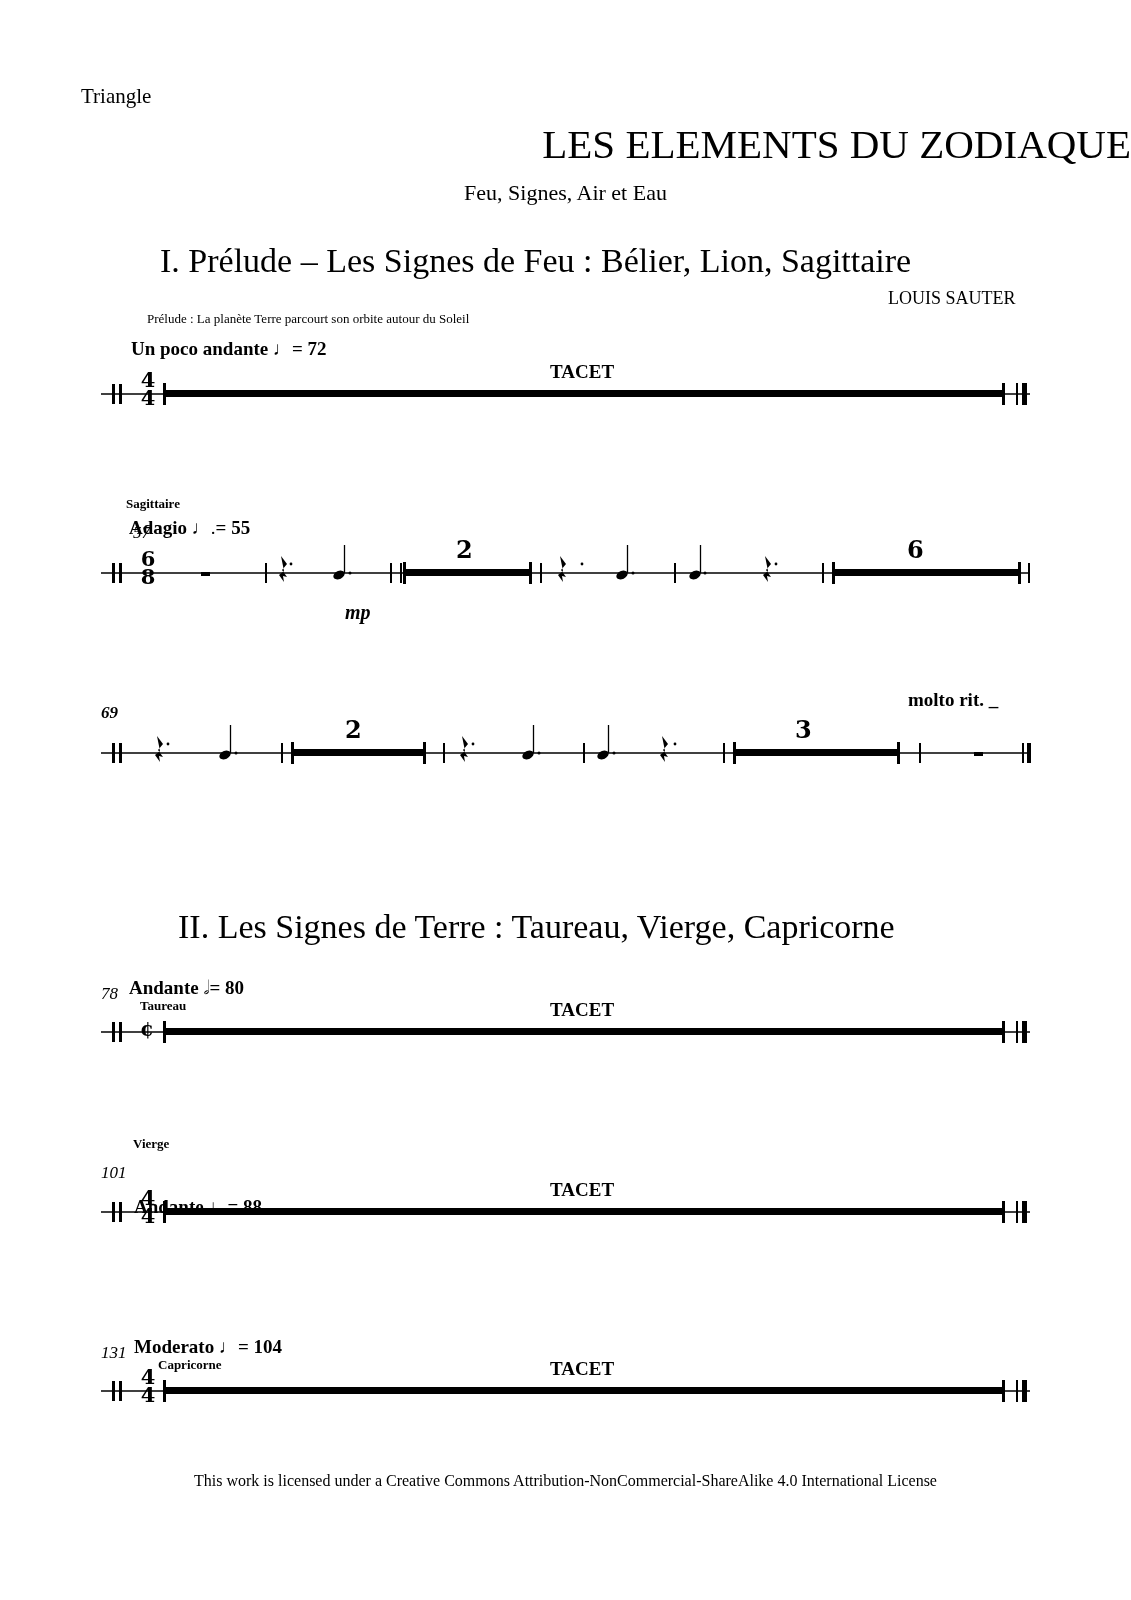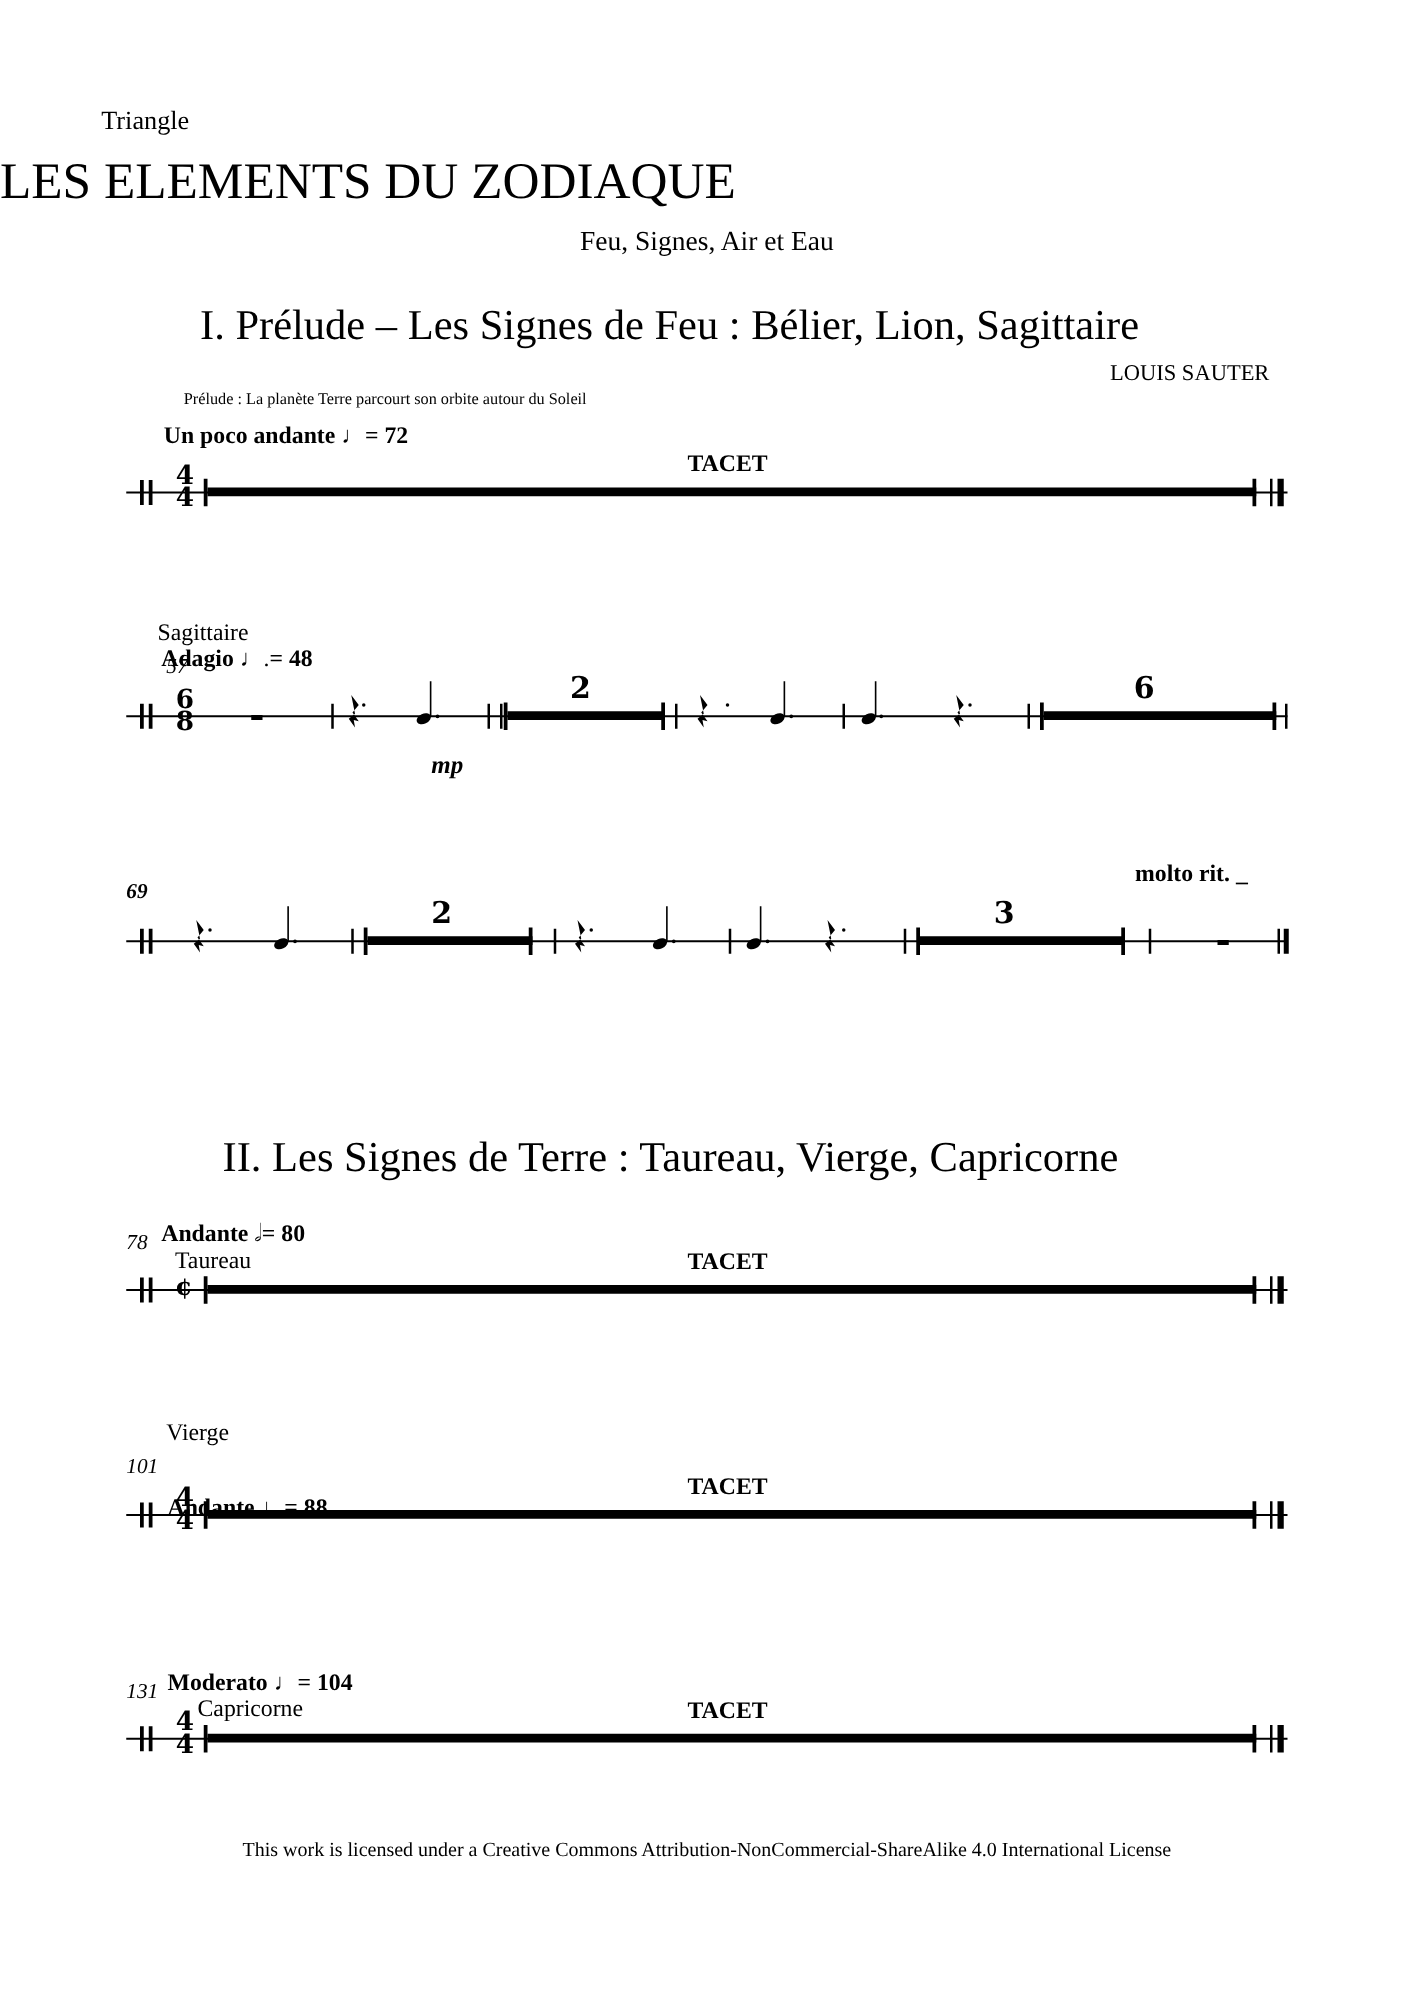--- a/index.html
+++ b/index.html
@@ -1,28 +1,28 @@
 <!DOCTYPE html>
 <html><head>
 <meta charset="utf-8">
 <style>
   html, body { margin: 0; padding: 0; background: #ffffff; }
   body { width: 1131px; height: 1600px; position: relative; overflow: hidden;
          font-family: "Liberation Serif", "DejaVu Serif", serif; color: #000; }
   .abs { position: absolute; white-space: nowrap; }
   .instrument { left: 81px; top: 84px; font-size: 21px; }
-  .main-title { left: 0; width: 1131px; text-align: left; top: 120px; font-size: 41px; letter-spacing: 0px; }
+  .main-title { left: 0; width: 1131px; text-align: right; top: 120px; font-size: 41px; letter-spacing: 0px; }
   .subtitle { left: 0; width: 1131px; text-align: center; top: 180px; font-size: 22px; }
   .section-title { font-size: 34px; }
   .sec1 { left: 160px; top: 242px; }
   .sec2 { left: 178px; top: 908px; text-align: right; }
   .composer { left: 888px; top: 288px; font-size: 18px; }
   .prelude-note { left: 124px; top: 311px; font-size: 13px; margin-left: 23px; }
   .tempo { font-weight: bold; font-size: 19px; }
-  .small-label { font-size: 19px; }
+  .small-label { font-size: 13px; font-weight: bold; }
   .mnum { font-style: italic; font-size: 17px; }
   .tacet { font-weight: bold; font-size: 19px; }
   .mrest-num { font-weight: bold; font-size: 24px; font-family: "DejaVu Serif", serif; }
   .dyn { font-weight: bold; font-style: italic; font-size: 20px; }
   .license { left: 0; width: 1131px; text-align: center; top: 1472px; font-size: 16px; }
   svg.staff { position: absolute; left: 0; overflow: visible; }
 </style>
 </head>
 <body>
 
@@ -51,21 +51,21 @@
 </svg>
 <div class="abs" style="left:139px; top:371px; font-weight:bold; font-size:21px; line-height:18px; text-align:center; width:18px; font-family:'DejaVu Serif',serif;">
   <div>4</div>
   <div>4</div>
 </div>
 
 <div class="abs small-label" style="left:126px; top:496px;">Sagittaire</div>
 <div class="abs mnum" style="left:101px; top:523px;margin-left:32px;">57</div>
 <div class="abs tempo" style="left:129px; top:517px;">
   <span>Adagio</span>
-  <span style="font-weight:normal;">♩.</span><span>= 48</span>
+  <span style="font-weight:normal;">♩.</span><span>= 55</span>
 </div>
 <div class="abs mrest-num" style="left:456px; top:535px;">2</div>
 <div class="abs mrest-num" style="left:907px; top:535px;">6</div>
 <div class="abs dyn" style="left:345px; top:601px;">mp</div>
 <svg class="staff" width="1131" height="40" style="top:553px;">
   <line x1="101" y1="20" x2="1030" y2="20" stroke="#000" stroke-width="1.5"></line>
   <rect x="112" y="10" width="3" height="20" fill="#000"></rect>
   <rect x="119" y="10" width="3" height="20" fill="#000"></rect>
 
   <rect x="201" y="19" width="9" height="4" fill="#000"></rect>

